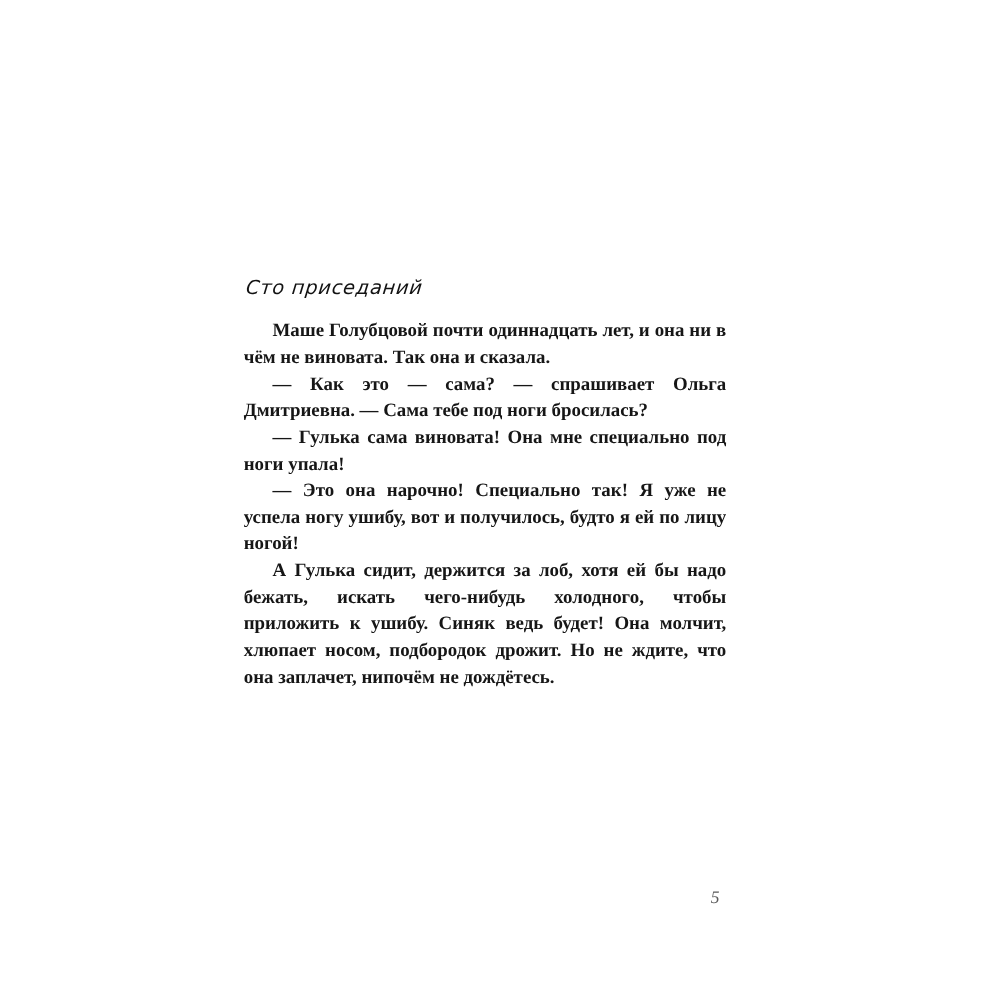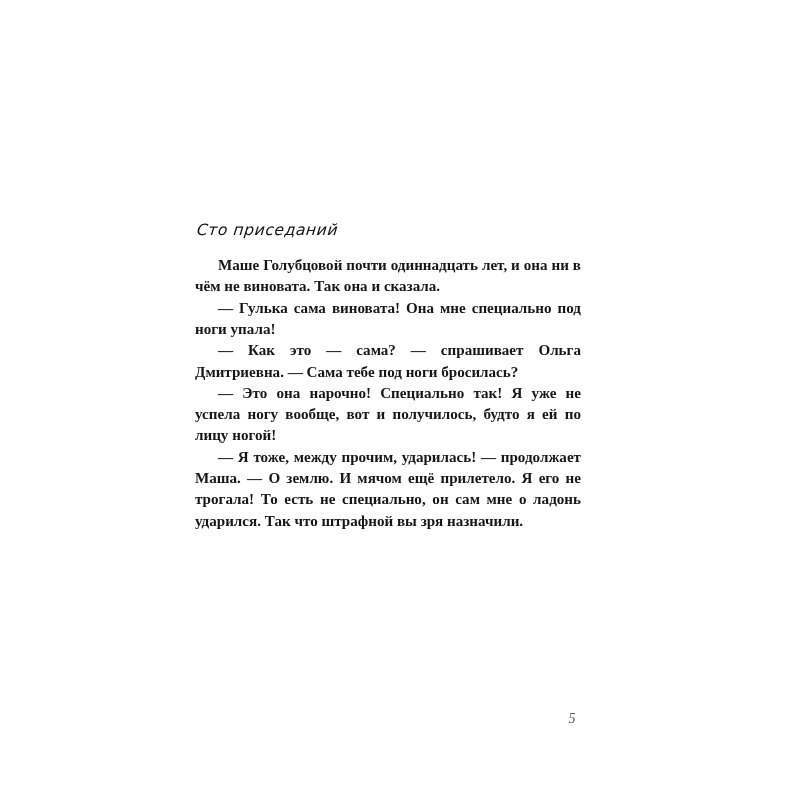--- a/index.html
+++ b/index.html
@@ -78,23 +78,23 @@
 <body>
 
 <div class="page">
 
   <div class="text-block">
 
     <h1 class="chapter-title">Сто приседаний</h1>
 
     <div class="body-text">
       <p class="para">Маше Голубцовой почти одиннадцать лет, и она ни в чём не виновата. Так она и сказала.</p>
+      <p class="para">— Как это — сама? — спрашивает Ольга Дмитриевна. — Сама тебе под ноги бросилась?</p>
       <p class="para">— Гулька сама виновата! Она мне специально под ноги упала!</p>
-      <p class="para">— Как это — сама? — спрашивает Ольга Дмитриевна. — Сама тебе под ноги бросилась?</p>
-      <p class="para">— Это она нарочно! Специально так! Я уже не успела ногу вообще, вот и получилось, будто я ей по лицу ногой!</p>
-      <p class="para">— Я тоже, между прочим, ударилась! — продолжает Маша. — О землю. И мячом ещё прилетело. Я его не трогала! То есть не специально, он сам мне о ладонь ударился. Так что штрафной вы зря назначили.</p>
+      <p class="para">— Это она нарочно! Специально так! Я уже не успела ногу ушибу, вот и получилось, будто я ей по лицу ногой!</p>
+      <p class="para">А Гулька сидит, держится за лоб, хотя ей бы надо бежать, искать чего-нибудь холодного, чтобы приложить к ушибу. Синяк ведь будет! Она молчит, хлюпает носом, подбородок дрожит. Но не ждите, что она заплачет, нипочём не дождётесь.</p>
     </div>
 
   </div>
 
   <div class="page-number">5</div>
 
 </div>
 
 </body></html>

